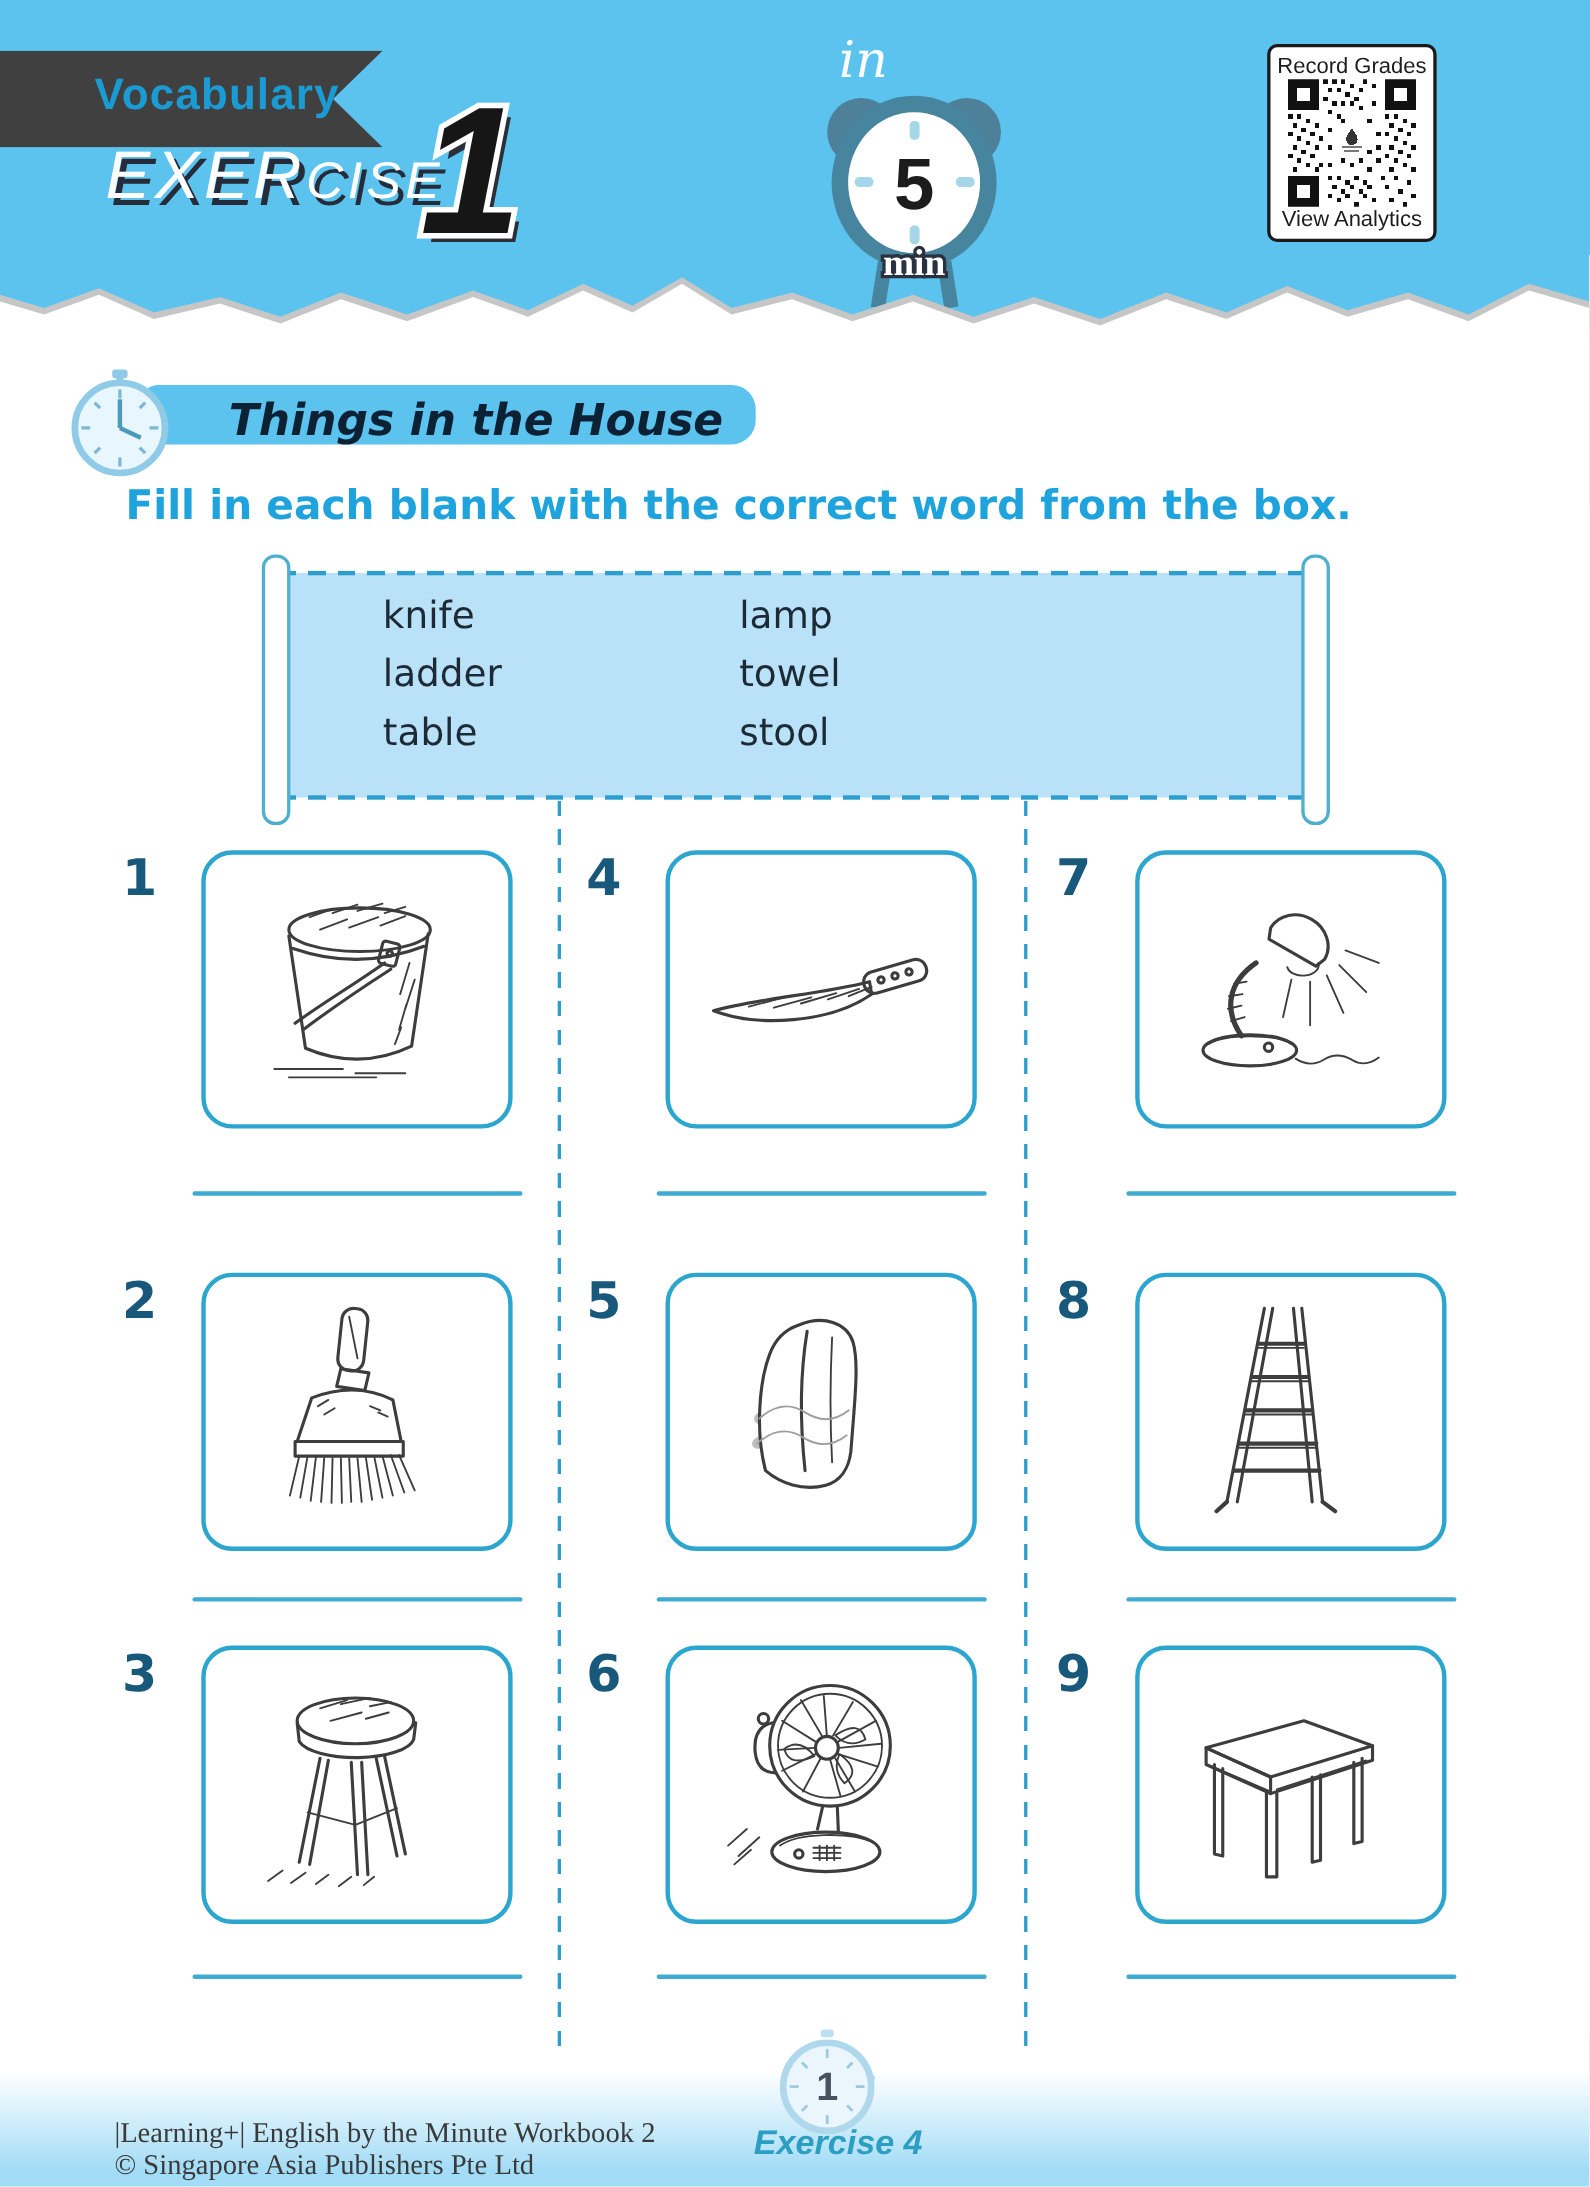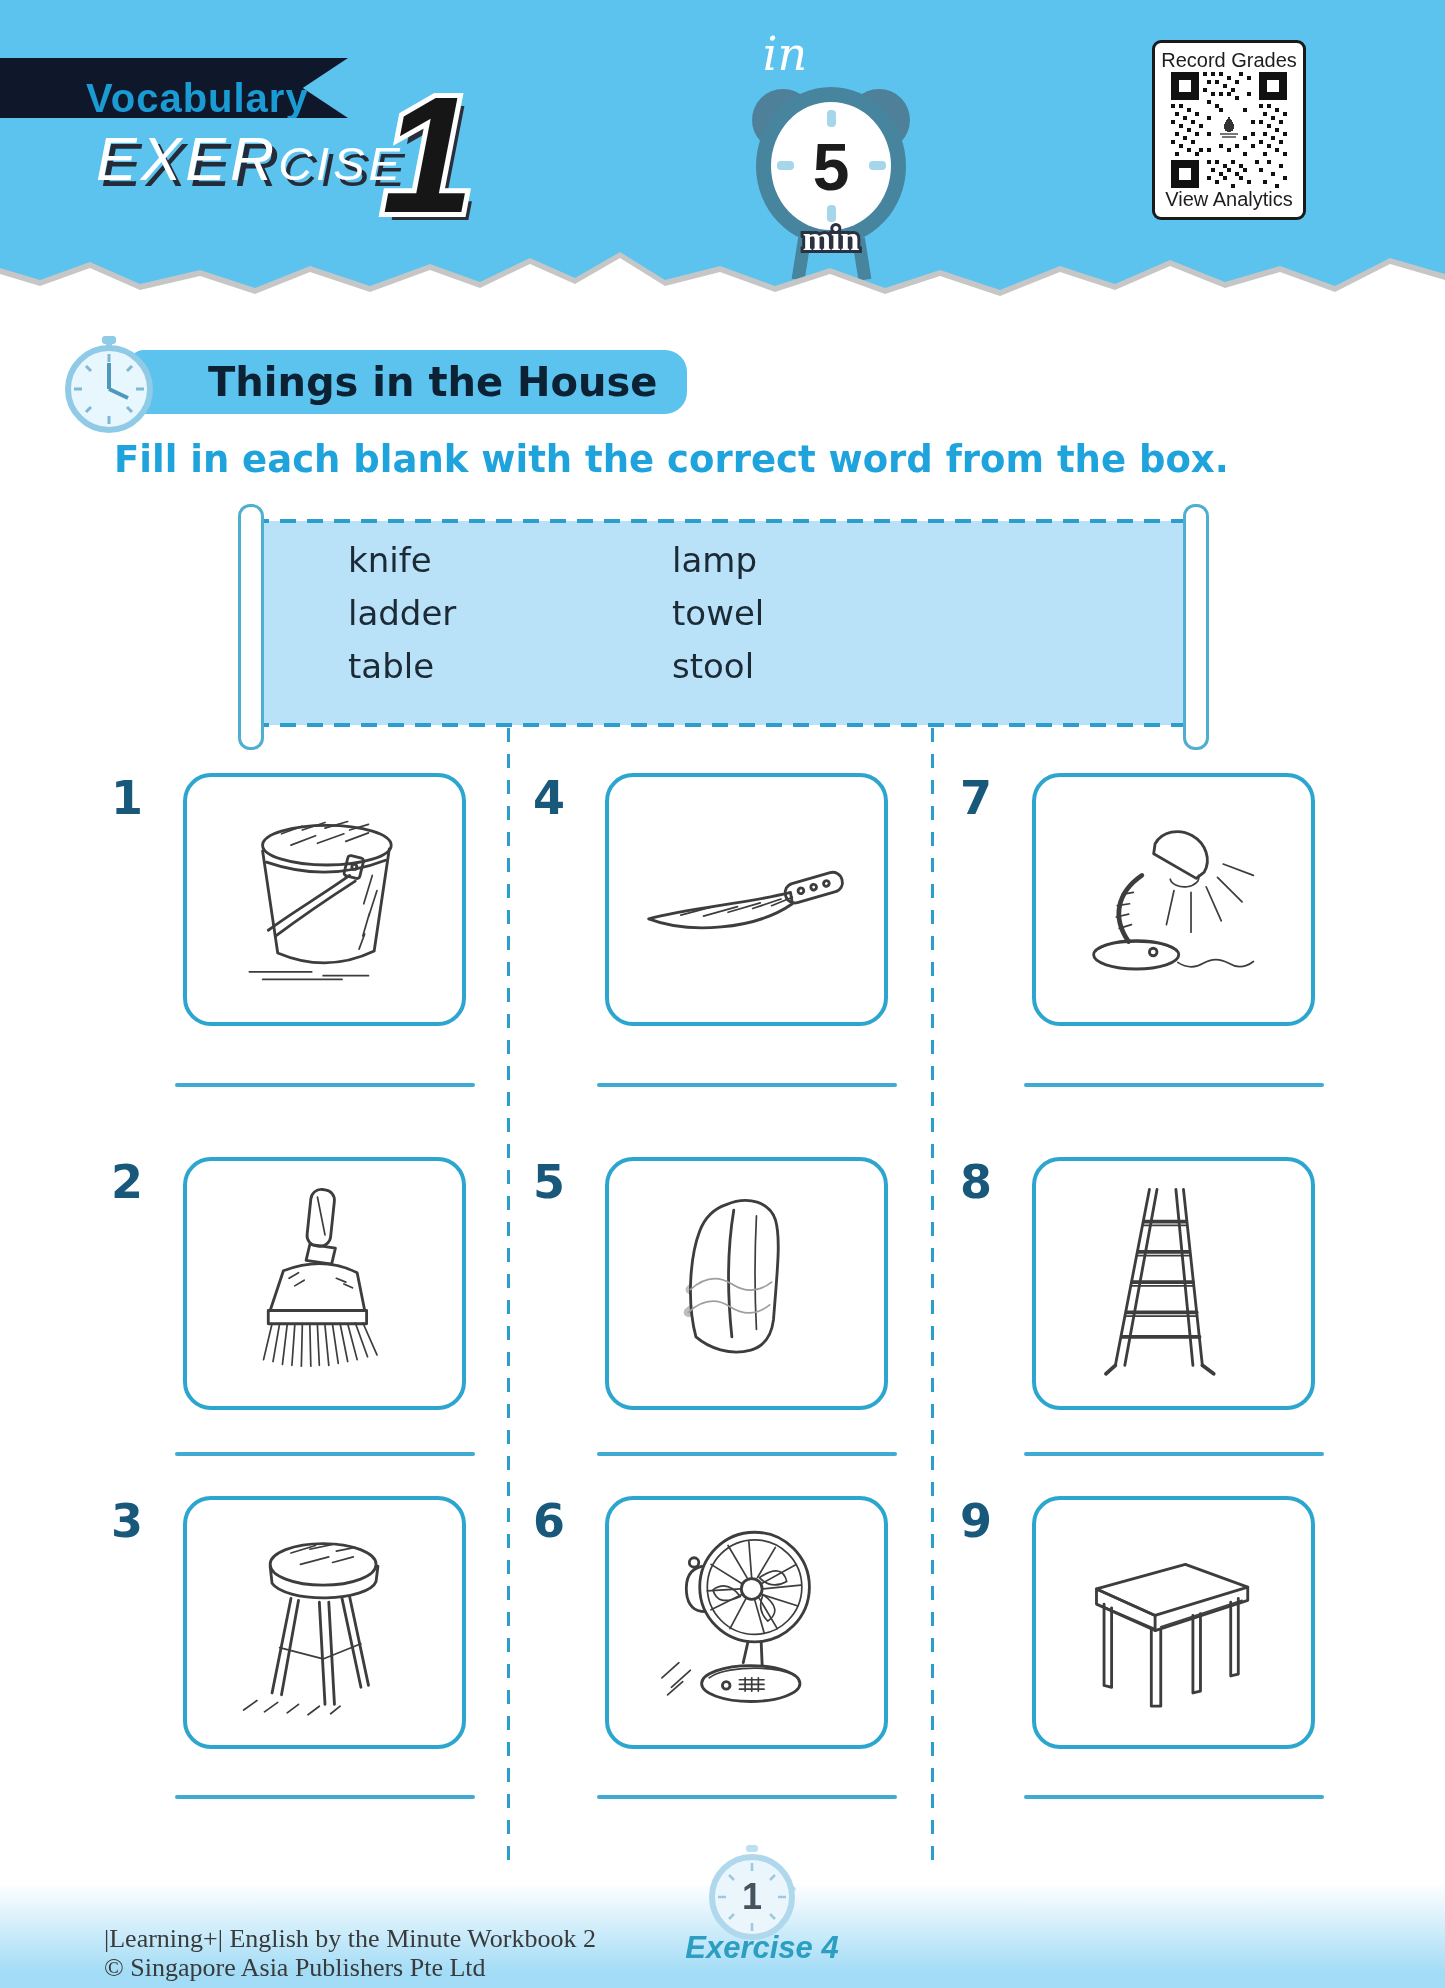--- a/index.html
+++ b/index.html
@@ -5,23 +5,22 @@
   html,body { margin:0; padding:0; background:#e8e8e8; }
   .page {
     position:relative; width:1445px; height:1988px; margin:0 auto;
     background:#ffffff; overflow:hidden;
     font-family:"Liberation Sans", sans-serif;
   }
   
   .blue-header { position:absolute; left:0; top:0; width:1445px; height:305px; background:#5BC3EE; }
   .torn { position:absolute; left:0; top:248px; width:1445px; height:70px; }
   .ribbon {
-    position:absolute; left:0; top:46px; width:348px; height:60px; background:#0f172a;
+    position:absolute; left:0; top:46px; width:348px; height:88px; background:#404040;
     clip-path:polygon(0 0, 100% 0, 87% 50%, 100% 100%, 0 100%);
-    margin-top:12px;
   }
   .ribbon-label {
     display:block; padding-left:86px; line-height:80px;
     font-size:40px; font-weight:bold; color:#1B9BD3; letter-spacing:1px;
   }
   .exercise-line { position:absolute; left:96px; top:124px; white-space:nowrap; color:#fff;
     font-style:italic; font-weight:400; text-shadow:5px 6px 0 #252B38; letter-spacing:4px; }
   .ex-lead { font-size:61px; }
   .ex-tail { font-size:47px; }
   .big-one { position:absolute; left:352px; top:62px; width:130px; height:175px; }
@@ -29,22 +28,22 @@
   .qr-card {
     position:absolute; left:1152px; top:40px; width:154px; height:180px;
     background:#fff; border:3px solid #1a1a1a; border-radius:9px;
     display:flex; flex-direction:column; align-items:center; justify-content:space-between;
     padding:6px 4px; box-sizing:border-box;
   }
   .qr-label { font-size:20px; color:#1d1d1d; }
   .qr-code { width:120px; height:120px; }
   
   .topic-pill {
-    position:absolute; left:128px; top:350px; height:64px; background:#5BC3EE;
-    border-radius:16px 22px 22px 16px; padding:0 30px 0 80px;
+    position:absolute; left:128px; top:350px; height:54px; background:#5BC3EE;
+    border-radius:16px 22px 22px 16px; padding:0 30px 0 80px;font-style:italic;
   }
   .topic-title { line-height:64px; font-size:40px; font-weight:bold; color:#0C2133;
     font-family:"DejaVu Sans", sans-serif; }
   .topic-watch { position:absolute; left:60px; top:334px; width:98px; height:100px; }
   .instruction {
     position:absolute; left:114px; top:438px; margin:0; font-size:37px; font-weight:bold;
     color:#1FA3DC; font-family:"DejaVu Sans", sans-serif; letter-spacing:0;
   }
   
   .wordbox-fill { position:absolute; left:252px; top:521px; width:940px; height:204px; background:#B9E1F8; }

